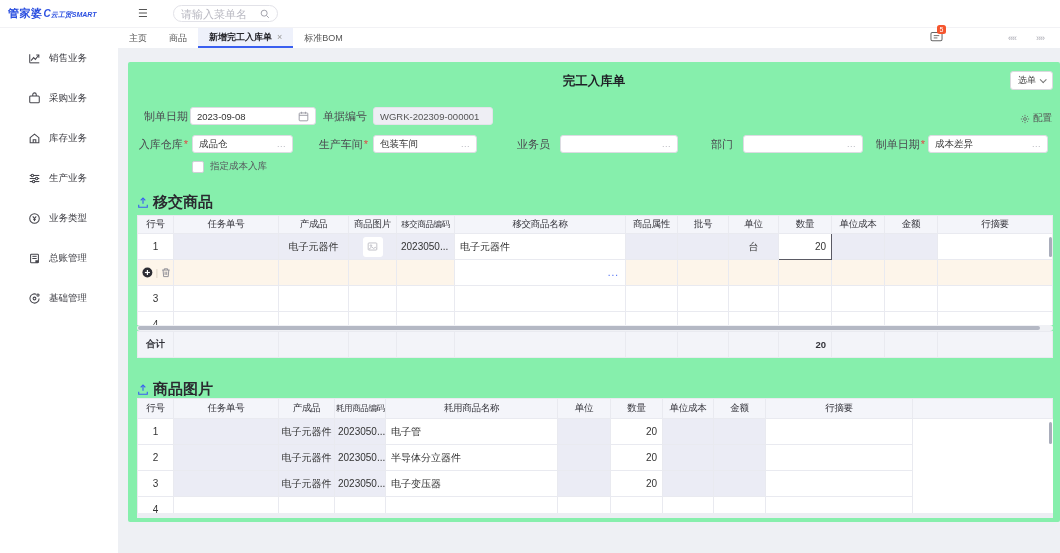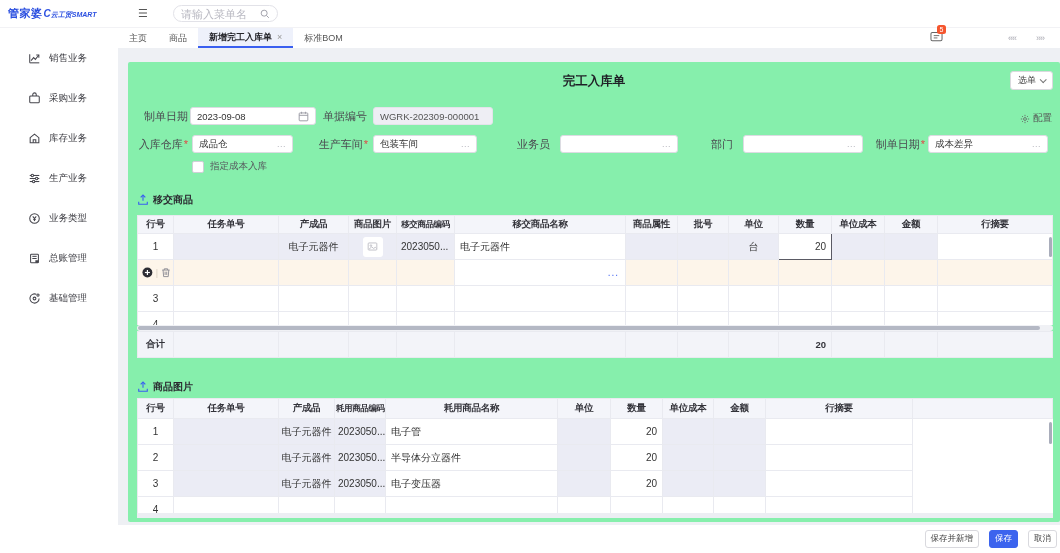--- a/index.html
+++ b/index.html
@@ -50,26 +50,26 @@
 .req::after { content:"*"; color:#e34545; margin-left:1px; }
 .finput { position:absolute; height:18px; border:1px solid #dcdce2; border-radius:3px; background:#fff;
   display:flex; align-items:center; padding:0 6px; font-size:9.5px; color:#333; }
 .finput .val { flex:1; white-space:nowrap; overflow:hidden; }
 .finput .suffix { color:#b5b5bd; font-size:9px; margin-left:3px; letter-spacing:0.5px; }
 .finput.disabled { background:#eeeef4; border-color:#e3e3ea; color:#555; }
 .row1 { top:45px; } .row2 { top:73px; }
 .checkwrap { position:absolute; top:98px; left:64px; display:flex; align-items:center; }
 .checkbox { width:12px; height:12px; border:1px solid #cfcfd6; border-radius:2px; background:#fff; margin-right:6px; }
 .checklabel { color:#55555c; font-size:9.5px; }
-.section-title { position:absolute; left:9px; display:flex; align-items:center; font-size:10px; font-weight:bold; color:#2a2a30; }
+.section-title { position:absolute; left:9px; display:flex; align-items:center; font-size:15px; font-weight:bold; color:#2a2a30; }
 .section-title svg { margin-right:4px; }
 table.grid { border-collapse:collapse; table-layout:fixed; width:916px; background:#fff; }
 table.grid td, table.grid th { border:1px solid #e9eaf0; height:26px; font-size:10px; font-weight:normal;
   text-align:center; color:#333; overflow:hidden; white-space:nowrap; padding:0 2px; }
-table.grid th { background:#f4f5fa; height:18px; color:#33333a; font-weight:bold; font-size:9.5px; letter-spacing:-0.3px; padding:0 1px; }
+table.grid th { background:#f4f5fa; height:18px; color:#33333a; font-weight:normal; font-size:9.5px; letter-spacing:-0.3px; padding:0 1px; }
 table.grid th.th-sm { font-size:8.5px; letter-spacing:-0.4px; }
 table.grid td.ro { background:#ebecf5; }
 table.grid td.left { text-align:left; padding-left:5px; }
 table.grid td.rightal { text-align:right; padding-right:5px; }
 table.grid tr.beige td { background:#fdf5ea; }
 table.grid tr.beige td.namecell { background:#fff; text-align:right; padding-right:6px; color:#4a6af2; letter-spacing:1px; }
 table.grid td.qfocus { background:#fff; border:1px solid #5a5a64; text-align:right; padding-right:5px; }
 table.grid td.nob { border:none; background:#fff; }
 .tbl-wrap { position:absolute; left:9px; }
 .tbl-clip { overflow:hidden; position:relative; }
@@ -531,19 +531,14 @@
               </tr>
             </tbody>
               </table>
             <div class="vthumb" style="top:24px; height:22px; right:1px;"></div>
           </div>
           <div class="peekstrip"></div>
         </div>
       </div>
     </div>
 
-    <div class="footer">
-      <button class="btn">保存并新增</button>
-      <button class="btn primary">保存</button>
-      <button class="btn">取消</button>
-    </div>
   </div>
 </div>
 
 </body></html>

